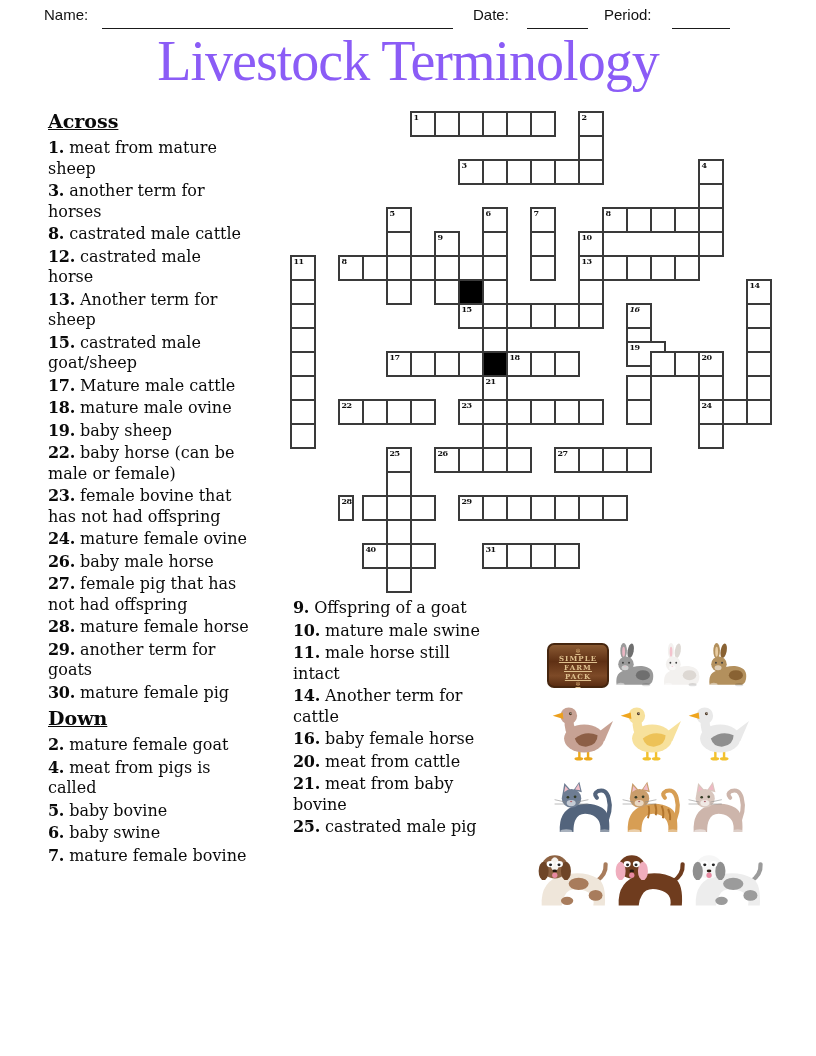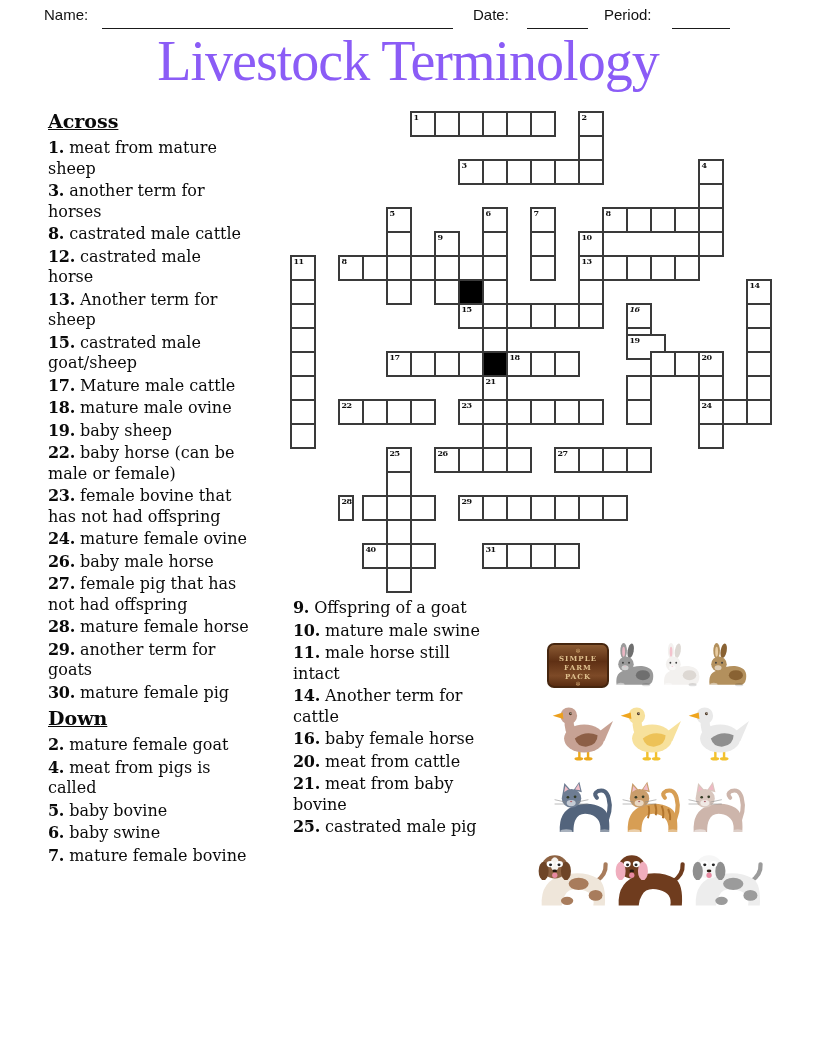--- a/index.html
+++ b/index.html
@@ -15,21 +15,21 @@
   .clue{margin:0 0 2px 0;}
   .clue b{font-weight:700;letter-spacing:-0.3px;}
   #grid{position:absolute;}
   .cell{position:absolute;box-sizing:border-box;border:2px solid #3a3a3a;background:#fff;}
   .cell.black{background:#000;}
   .cellnum{position:absolute;top:0;left:1.5px;font-size:8px;font-weight:700;line-height:9px;
            letter-spacing:-0.5px;color:#111;}
   .art{position:absolute;}
   #sign{position:absolute;box-sizing:border-box;border:2px solid #46260f;border-radius:7px;
         background:linear-gradient(180deg,#8a5a33 0%,#5f3014 40%,#7d4a27 75%,#5a2d12 100%);
-        text-align:center;color:#dfc08e;padding-top:3px;}
+        text-align:center;color:#dfc08e;padding-top:3px;text-decoration:underline;}
   #sign .ln{display:block;font-size:7px;font-weight:700;letter-spacing:1.1px;line-height:9px;}
   #sign .orn{display:block;font-size:6px;line-height:6px;color:#caa06a;}
 </style>
 </head>
 <body>
 
 <div class="page">
 
   <span class="hdr" style="left:44px;top:6px;">Name:</span>
   <div class="blank" style="left:102px;top:10px;width:351px;"></div>
@@ -136,21 +136,21 @@
       <div class="cell" style="left: 168px; top: 192px; width: 26px; height: 26px; border-color: rgb(58, 58, 58);">
         <span class="cellnum">15</span>
       </div>
       <div class="cell" style="left: 216px; top: 192px; width: 26px; height: 26px; border-color: rgb(58, 58, 58);"></div>
       <div class="cell" style="left: 240px; top: 192px; width: 26px; height: 26px; border-color: rgb(58, 58, 58);"></div>
       <div class="cell" style="left: 264px; top: 192px; width: 26px; height: 26px; border-color: rgb(58, 58, 58);"></div>
       <div class="cell" style="left: 336px; top: 192px; width: 26px; height: 26px; border-color: rgb(58, 58, 58); font-style: italic;">
         <span class="cellnum">16</span>
       </div>
       <div class="cell" style="left: 336px; top: 216px; width: 26px; height: 26px; border-color: rgb(58, 58, 58);"></div>
-      <div class="cell" style="left: 336px; top: 223px; width: 40px; height: 26px; border-color: rgb(58, 58, 58); text-align: center;">
+      <div class="cell" style="left: 336px; top: 230px; width: 40px; height: 26px; border-color: rgb(58, 58, 58); text-align: center;">
         <span class="cellnum">19</span>
       </div>
       <div class="cell" style="left: 336px; top: 264px; width: 26px; height: 26px; border-color: rgb(58, 58, 58);"></div>
       <div class="cell" style="left: 336px; top: 288px; width: 26px; height: 26px; border-color: rgb(58, 58, 58);"></div>
       <div class="cell" style="left: 96px; top: 240px; width: 26px; height: 26px; border-color: rgb(58, 58, 58);">
         <span class="cellnum">17</span>
       </div>
       <div class="cell" style="left: 120px; top: 240px; width: 26px; height: 26px; border-color: rgb(58, 58, 58);"></div>
       <div class="cell" style="left: 144px; top: 240px; width: 26px; height: 26px; border-color: rgb(58, 58, 58);"></div>
       <div class="cell" style="left: 168px; top: 240px; width: 26px; height: 26px; border-color: rgb(58, 58, 58);"></div>

